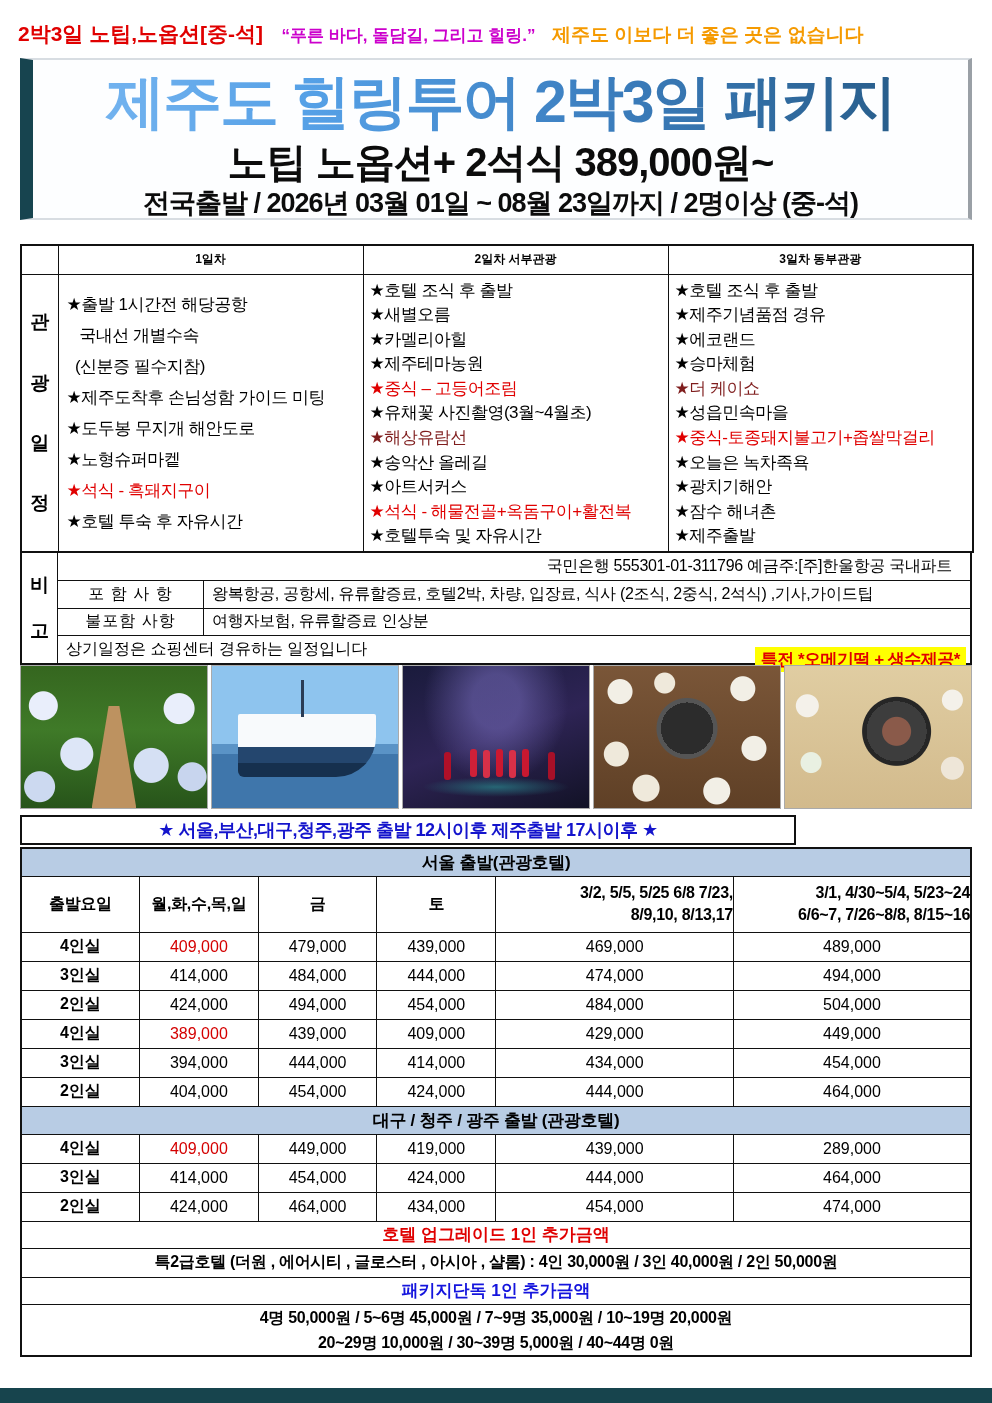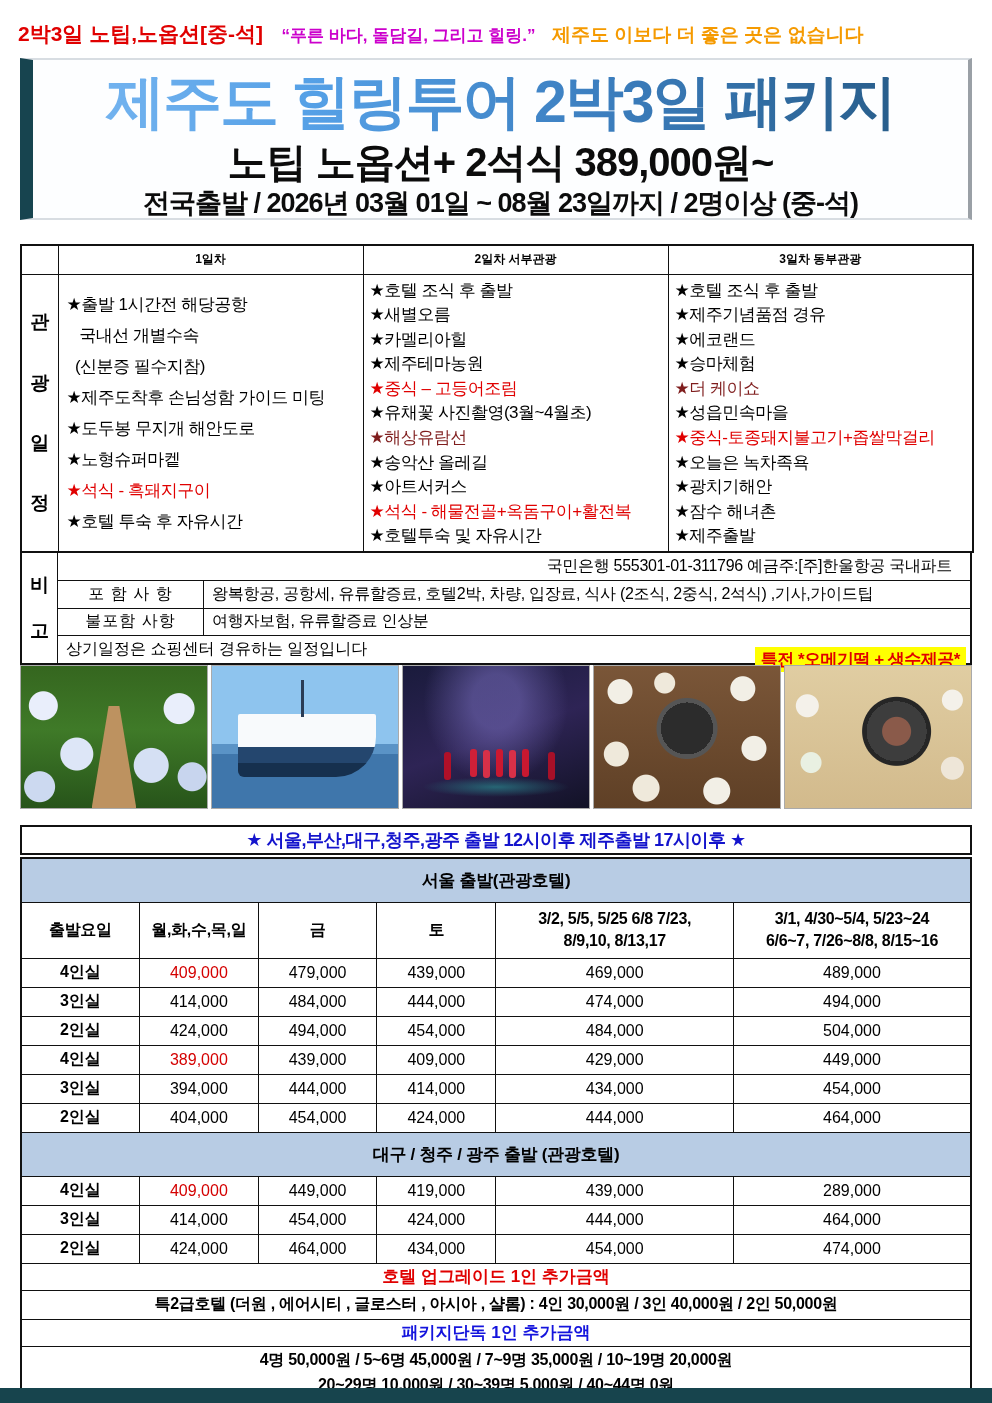--- a/index.html
+++ b/index.html
@@ -114,33 +114,33 @@
   .ph5 { background:
       radial-gradient(circle at 60% 46%, #8a5a4a 0 14px, transparent 15px),
       radial-gradient(circle at 60% 46%, #3d3d3d 0 30px, #262626 30px 34px, transparent 35px),
       radial-gradient(circle at 12% 28%, #f4f1ea 0 11px, transparent 12px),
       radial-gradient(circle at 14% 68%, #e9f0e2 0 10px, transparent 11px),
       radial-gradient(circle at 90% 24%, #f4f1ea 0 10px, transparent 11px),
       radial-gradient(circle at 90% 72%, #eee6d8 0 11px, transparent 12px),
       linear-gradient(180deg, #e0cda2, #d2ba8c); }
 
   
-  .notice { margin:16px 20px 0 20px; width:952px; height:30px; border:2px solid #111;
+  .notice { margin:6px 20px 0 20px; width:776px; height:30px; border:2px solid #111;
             display:flex; align-items:center; justify-content:center;
             color:#1414cc; font-weight:bold; font-size:18px; letter-spacing:-0.5px; }
 
   
   .price { margin:2px 20px 0 20px; width:952px; table-layout:fixed; border:2px solid #111; }
   .price td { border:1px solid #111; text-align:center; vertical-align:middle; font-size:16px; }
   .price col.pc0 { width:118px; } .price col.pc1 { width:119px; }
   .price col.pc2 { width:118px; } .price col.pc3 { width:119px; }
   .price col.pc4 { width:237px; } .price col.pc5 { width:237px; }
-  .sec-title td { height:44px; background:#b8cce4; font-weight:bold; font-size:17px; letter-spacing:-0.3px; }
+  .sec-title td { height:28px; background:#b8cce4; font-weight:bold; font-size:17px; letter-spacing:-0.3px; }
   .cols td { height:56px; font-weight:bold; letter-spacing:-0.3px; }
-  .cols .dline { line-height:22px; }
+  .cols .dline { line-height:22px;text-align:right; }
   .prow td { height:29px; }
   .prow .rlabel { font-weight:bold; }
   .pval[data-color="red"] { color:#d40000; }
   .red-head td  { height:27px; color:#e00000; font-weight:bold; font-size:17px; }
   .blue-head td { height:27px; color:#1414dd; font-weight:bold; font-size:17px; }
   .plain td { height:29px; font-weight:bold; letter-spacing:-0.3px; }
   .two td { height:52px; }
   .two .dline { line-height:25px; }
 
   

